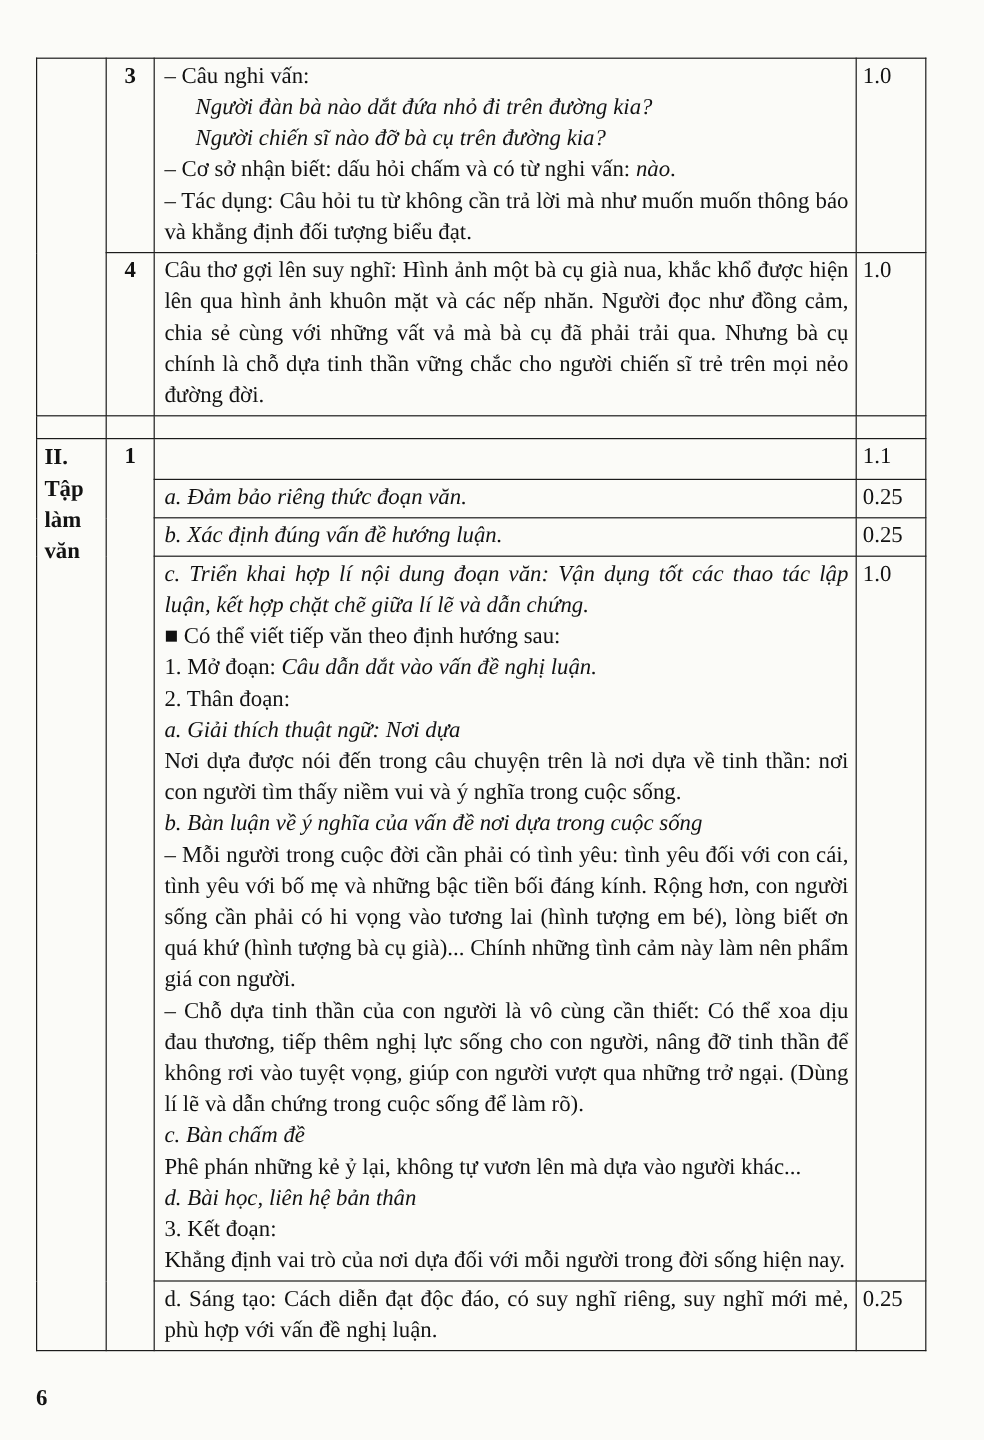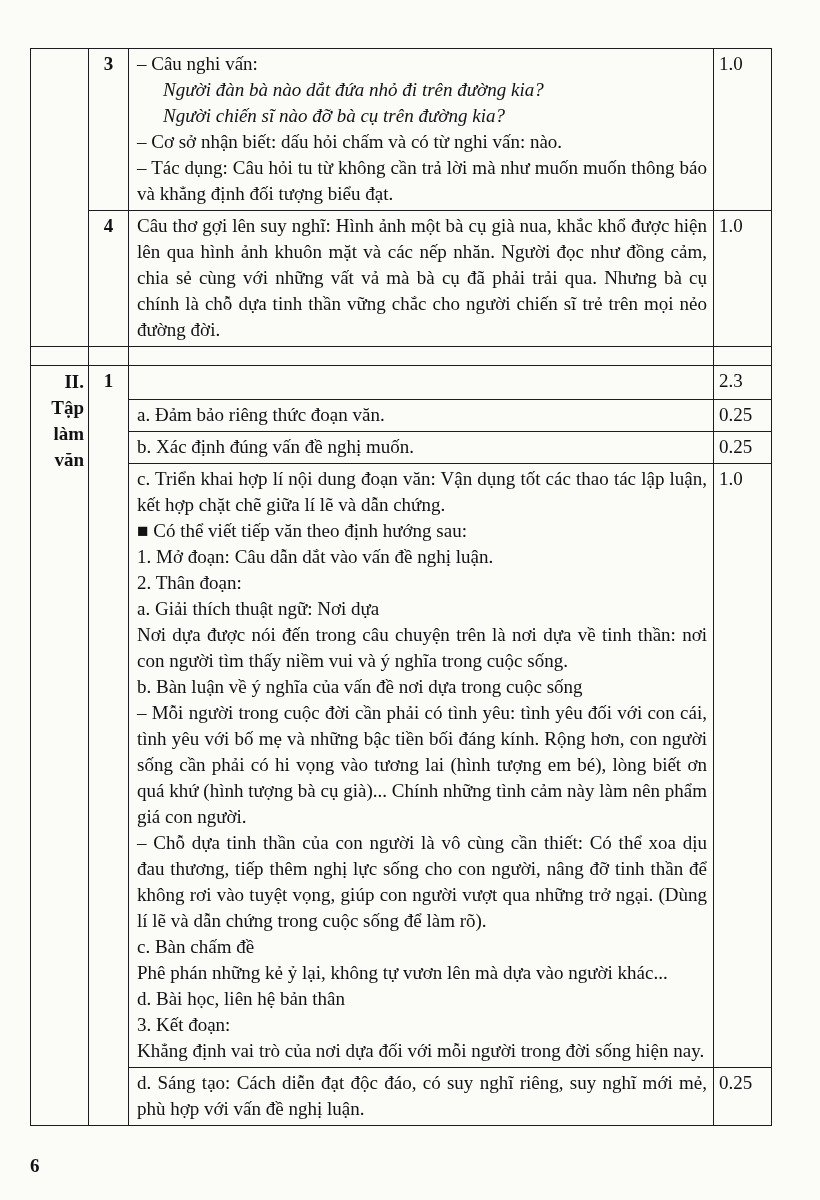--- a/index.html
+++ b/index.html
@@ -20,30 +20,30 @@
   col.c-num{width:40px;}
   col.c-content{width:585px;}
   col.c-points{width:58px;}
   td{
     border:1.5px solid #1c1c1c;
     vertical-align:top;
     font-size:19px;line-height:26px;
     padding:2px 6px 3px 8px;
   }
   td.section-cell{
-    font-weight:bold;text-align:right;padding:3px 4px 2px 6px;
+    font-weight:bold;text-align:left;padding:3px 4px 2px 6px;
   }
   td.num-cell{
     font-weight:bold;text-align:center;padding-left:2px;padding-right:2px;
   }
   td.pts-cell{padding-left:5px;padding-right:10px;}
   p.line{margin:0;}
   p.just{text-align:justify;}
   .poem{font-style:italic;padding-left:26px;}
-  .italic{}
+  .italic{font-style:italic;}
   .bold{font-weight:normal;}
   tr.spacer td{height:18px;padding:0;}
   .empty-score-row-content{height:28px;}
   .page-number{
     position:absolute;left:30px;top:1155px;
     font-size:19px;font-weight:bold;
   }
 </style>
 </head>
 <body>
@@ -84,33 +84,33 @@
       <td></td>
       <td></td>
       <td></td>
       <td></td>
     </tr>
 
     <tr>
       <td class="section-cell" rowspan="5">II. Tập làm văn</td>
       <td class="num-cell" rowspan="5">1</td>
       <td class="content-cell empty-score-row-content"></td>
-      <td class="pts-cell">2.3</td>
+      <td class="pts-cell">1.1</td>
     </tr>
 
     <tr>
       <td class="content-cell">
         <p class="line italic">a. Đảm bảo riêng thức đoạn văn.</p>
       </td>
       <td class="pts-cell">0.25</td>
     </tr>
 
     <tr>
       <td class="content-cell">
-        <p class="line italic">b. Xác định đúng vấn đề nghị muốn.</p>
+        <p class="line italic">b. Xác định đúng vấn đề hướng luận.</p>
       </td>
       <td class="pts-cell">0.25</td>
     </tr>
 
     <tr>
       <td class="content-cell">
         <p class="line just italic">c. Triển khai hợp lí nội dung đoạn văn: Vận dụng tốt các thao tác lập luận, kết hợp chặt chẽ giữa lí lẽ và dẫn chứng.</p>
         <p class="line">■ Có thể viết tiếp văn theo định hướng sau:</p>
         <p class="line"><span class="bold">1. Mở đoạn:</span><span class="italic"> Câu dẫn dắt vào vấn đề nghị luận.</span></p>
         <p class="line bold">2. Thân đoạn:</p>

